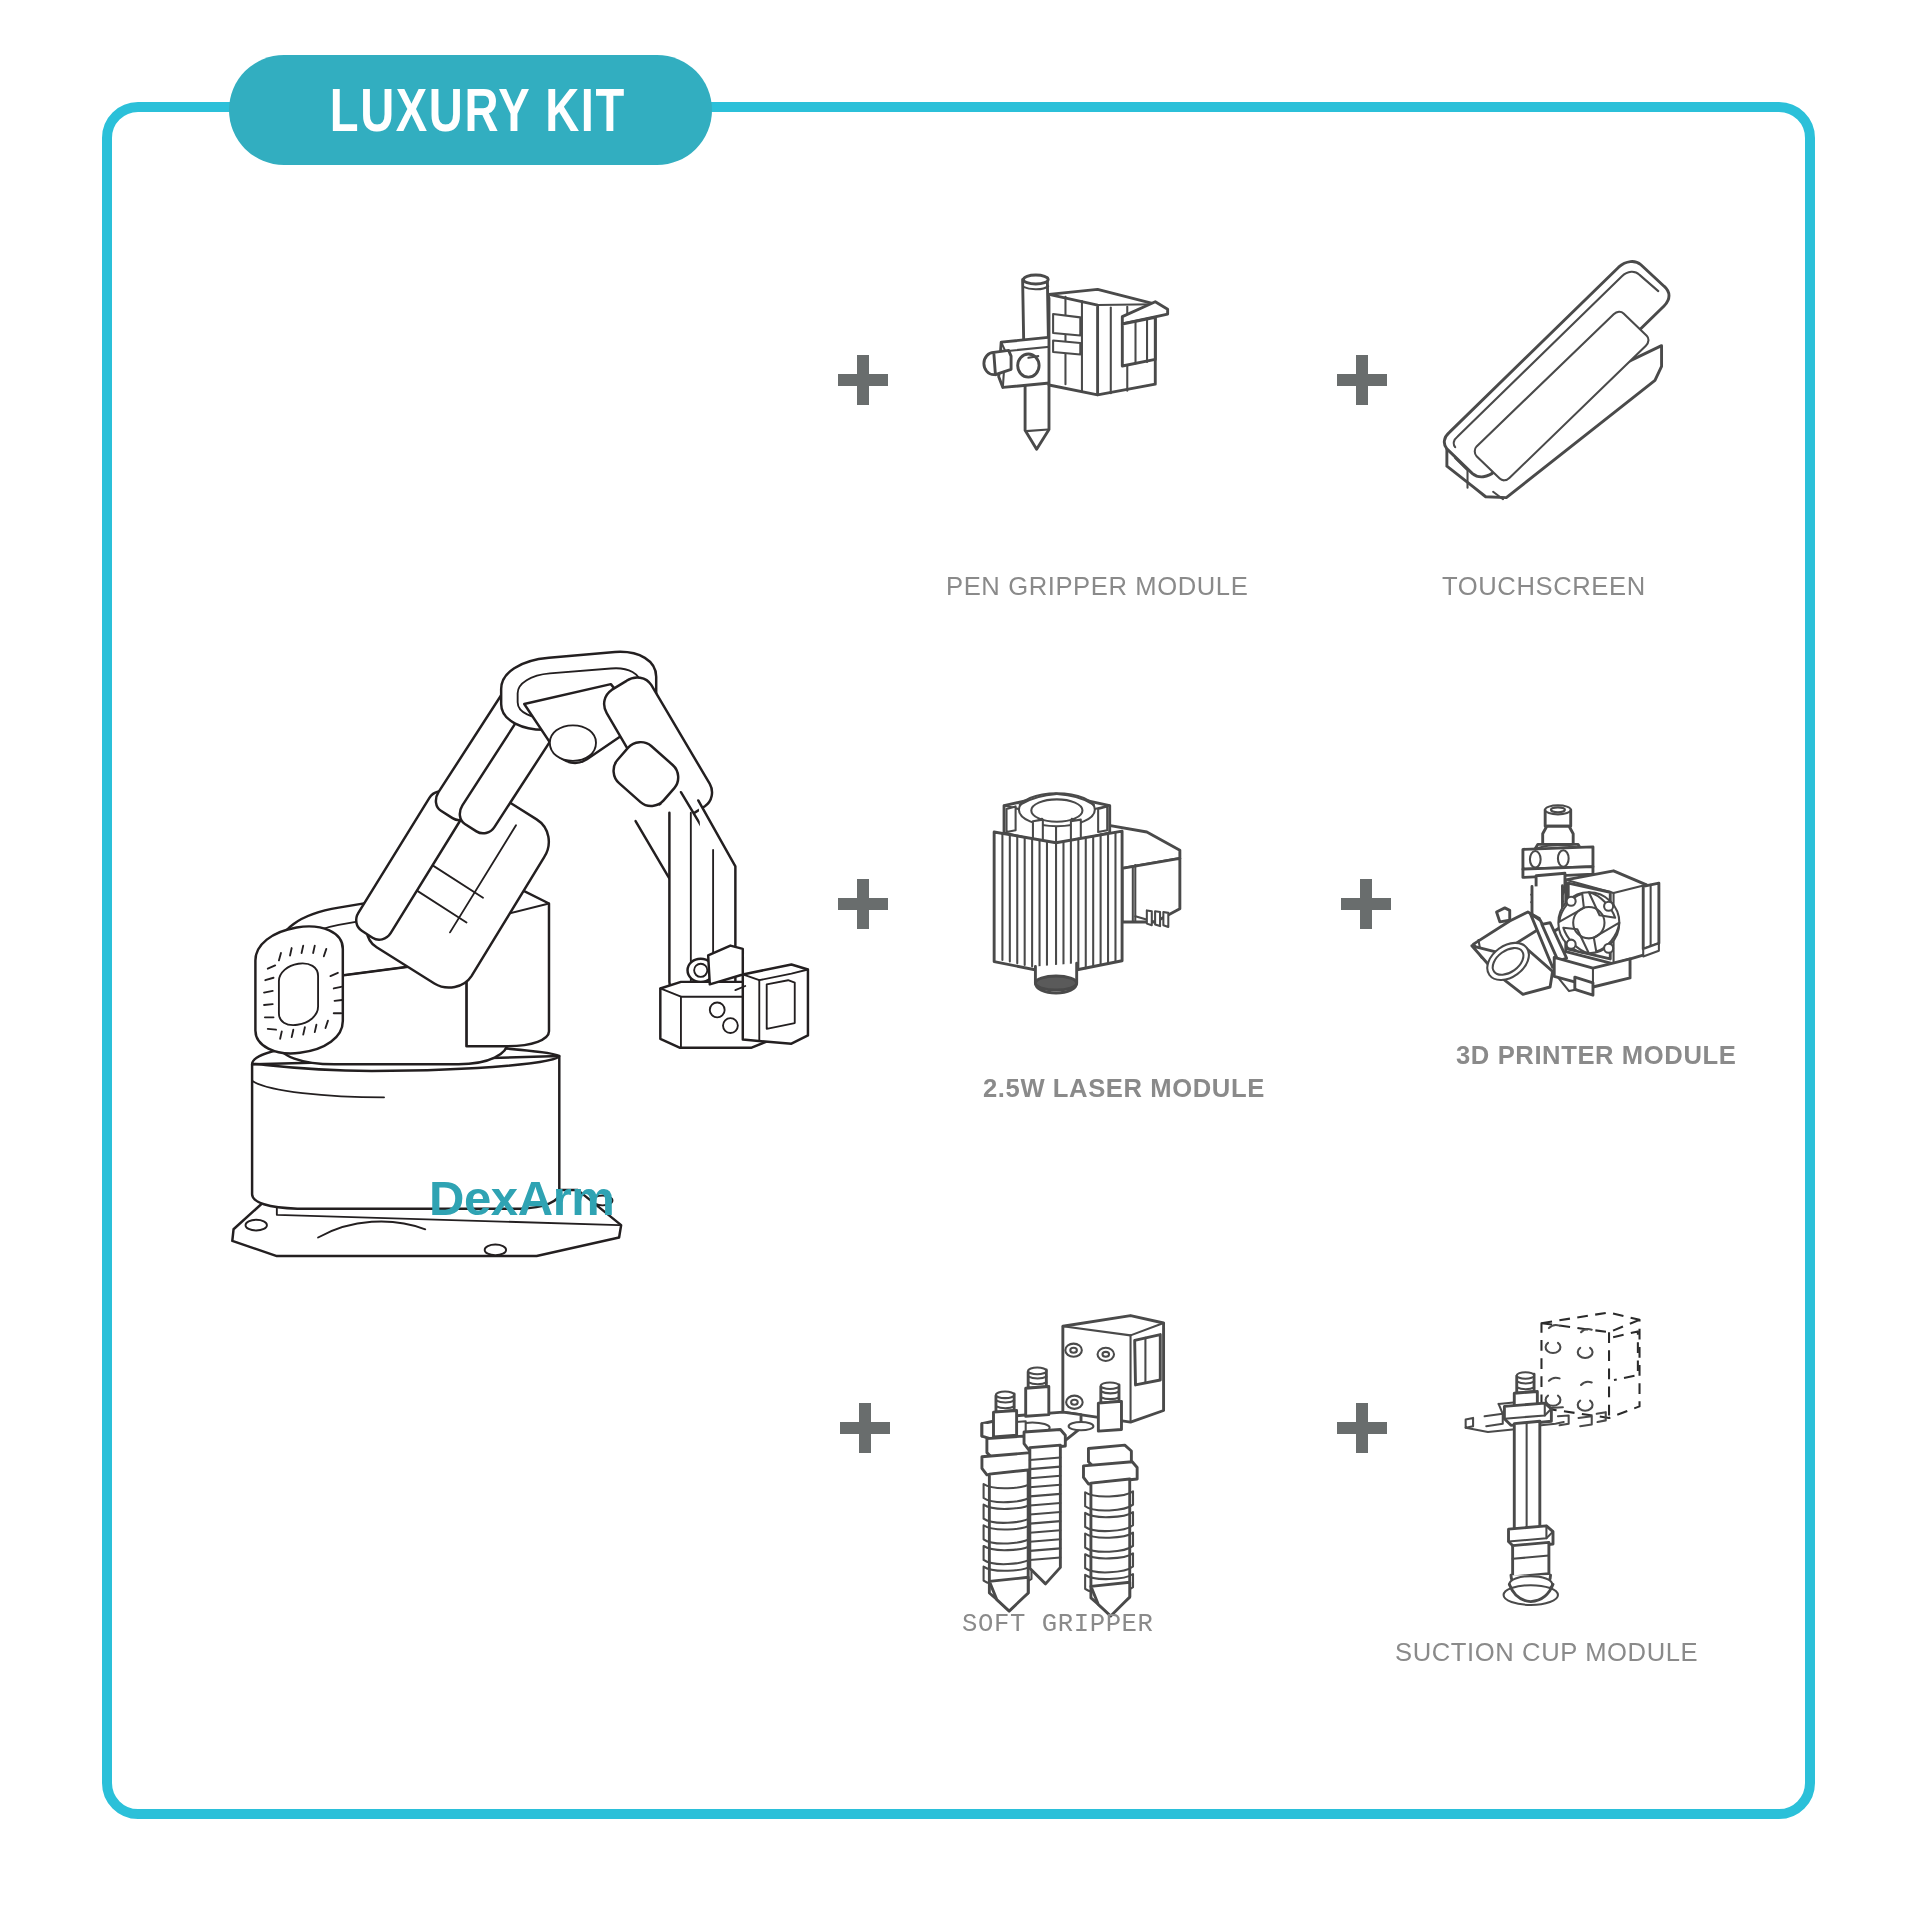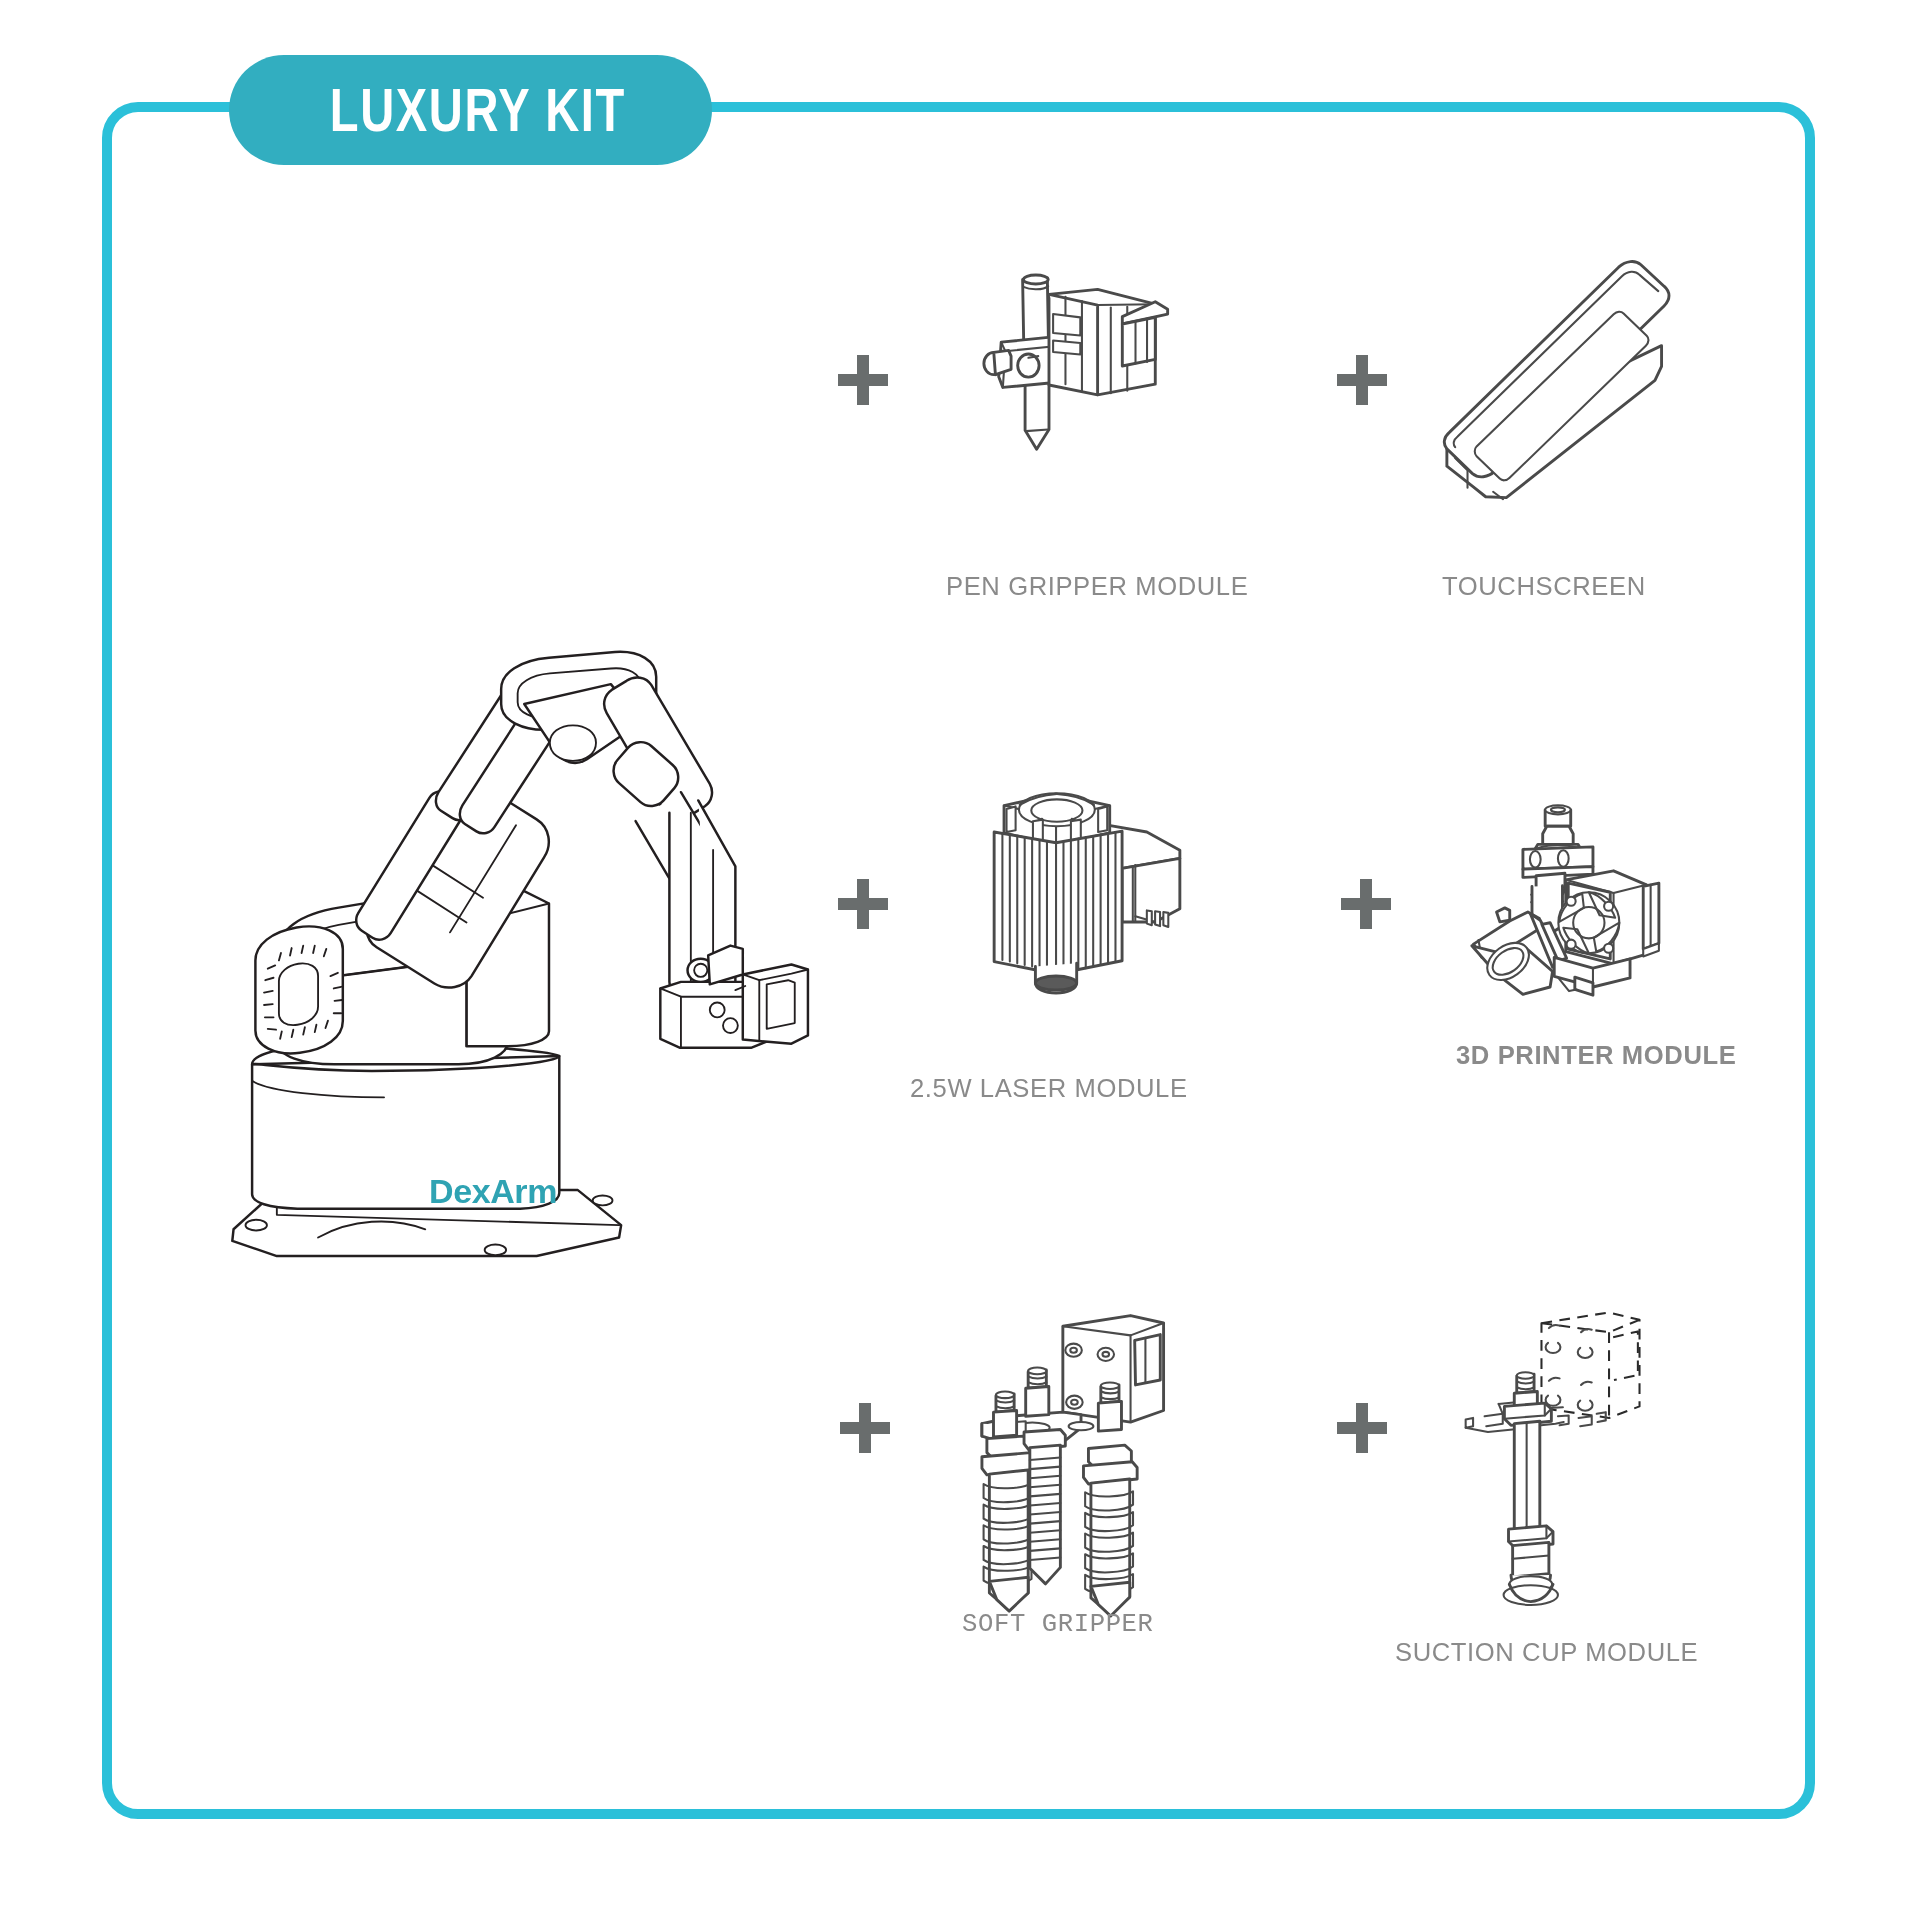--- a/index.html
+++ b/index.html
@@ -45,21 +45,21 @@
     white-space:nowrap;
     font-family:"Liberation Sans",sans-serif;
   }
 
   
   .arm-block{position:absolute;left:194px;top:619px;width:644px;height:668px;}
   .arm-svg{position:absolute;left:0;top:0;width:644px;height:668px;}
   .brandword{
     position:absolute;left:429px;top:1174px;
     color:var(--brandColor,#2FA3B3);
-    font-size:34px;font-weight:700;
+    font-size:49px;font-weight:700;
     letter-spacing:-0.4px;line-height:1;
     white-space:nowrap;
   }
 
   
   .cell{position:absolute;}
   .plus{
     position:absolute;
     font-size:0;
     width:50px;height:50px;
@@ -312,21 +312,21 @@
         </g>
 
         <path class="ln fillw" d="M110 452 L110 492 C110 506 132 516 160 516 C188 516 210 506 210 492 L210 444"></path>
         <ellipse class="ln dkfill" cx="160" cy="492" rx="50" ry="17"></ellipse>
 
         <path class="ln-thin fillw" d="M380 316 L380 348 L392 352 L392 318 Z"></path>
         <path class="ln-thin fillw" d="M400 318 L400 350 L412 354 L412 320 Z"></path>
         <path class="ln-thin fillw" d="M420 320 L420 352 L432 356 L432 322 Z"></path>
       </svg>
     </div>
-    <div class="cap" style="left:910px;top:1076px;">2.5W LASER MODULE</div>
+    <div class="cap" style="left:983px;top:1076px;font-weight:bold;">2.5W LASER MODULE</div>
   </div>
 
   <div class="cell">
     <div class="plus" style="left:1341px;top:879px;">
       <i class="h"></i>
         <i class="v"></i>
     </div>
     <div class="art" style="left:1457px;top:784px;">
       <svg width="206" height="256" viewBox="0 0 500 620" xmlns="http://www.w3.org/2000/svg" aria-hidden="true">
 

